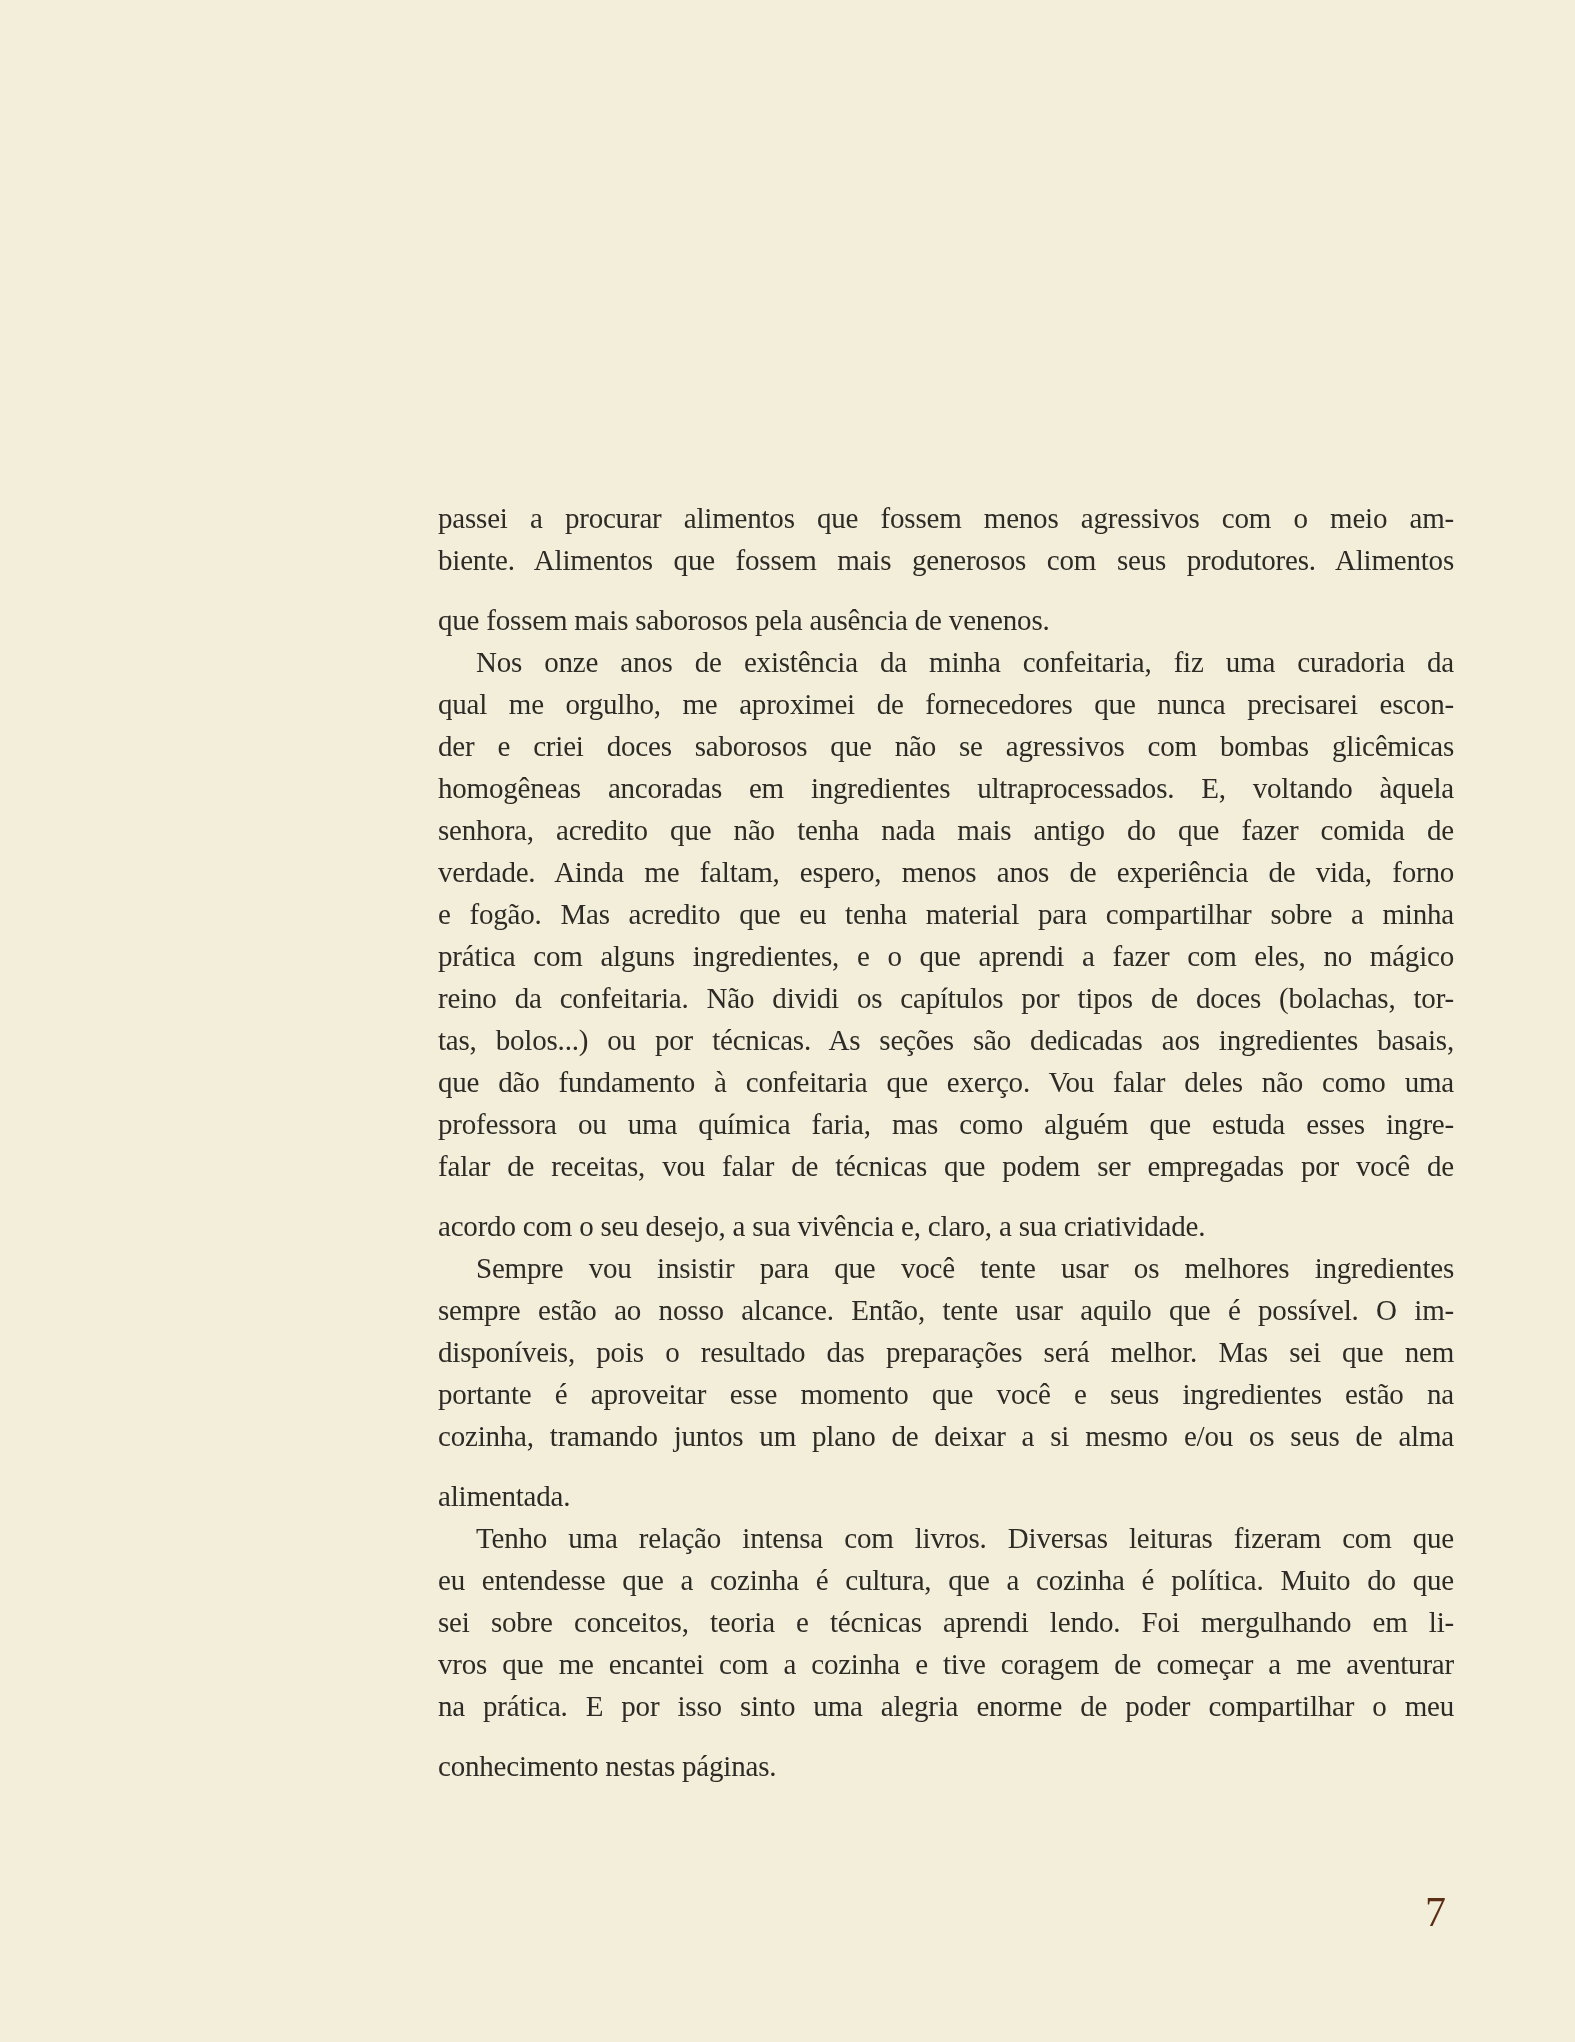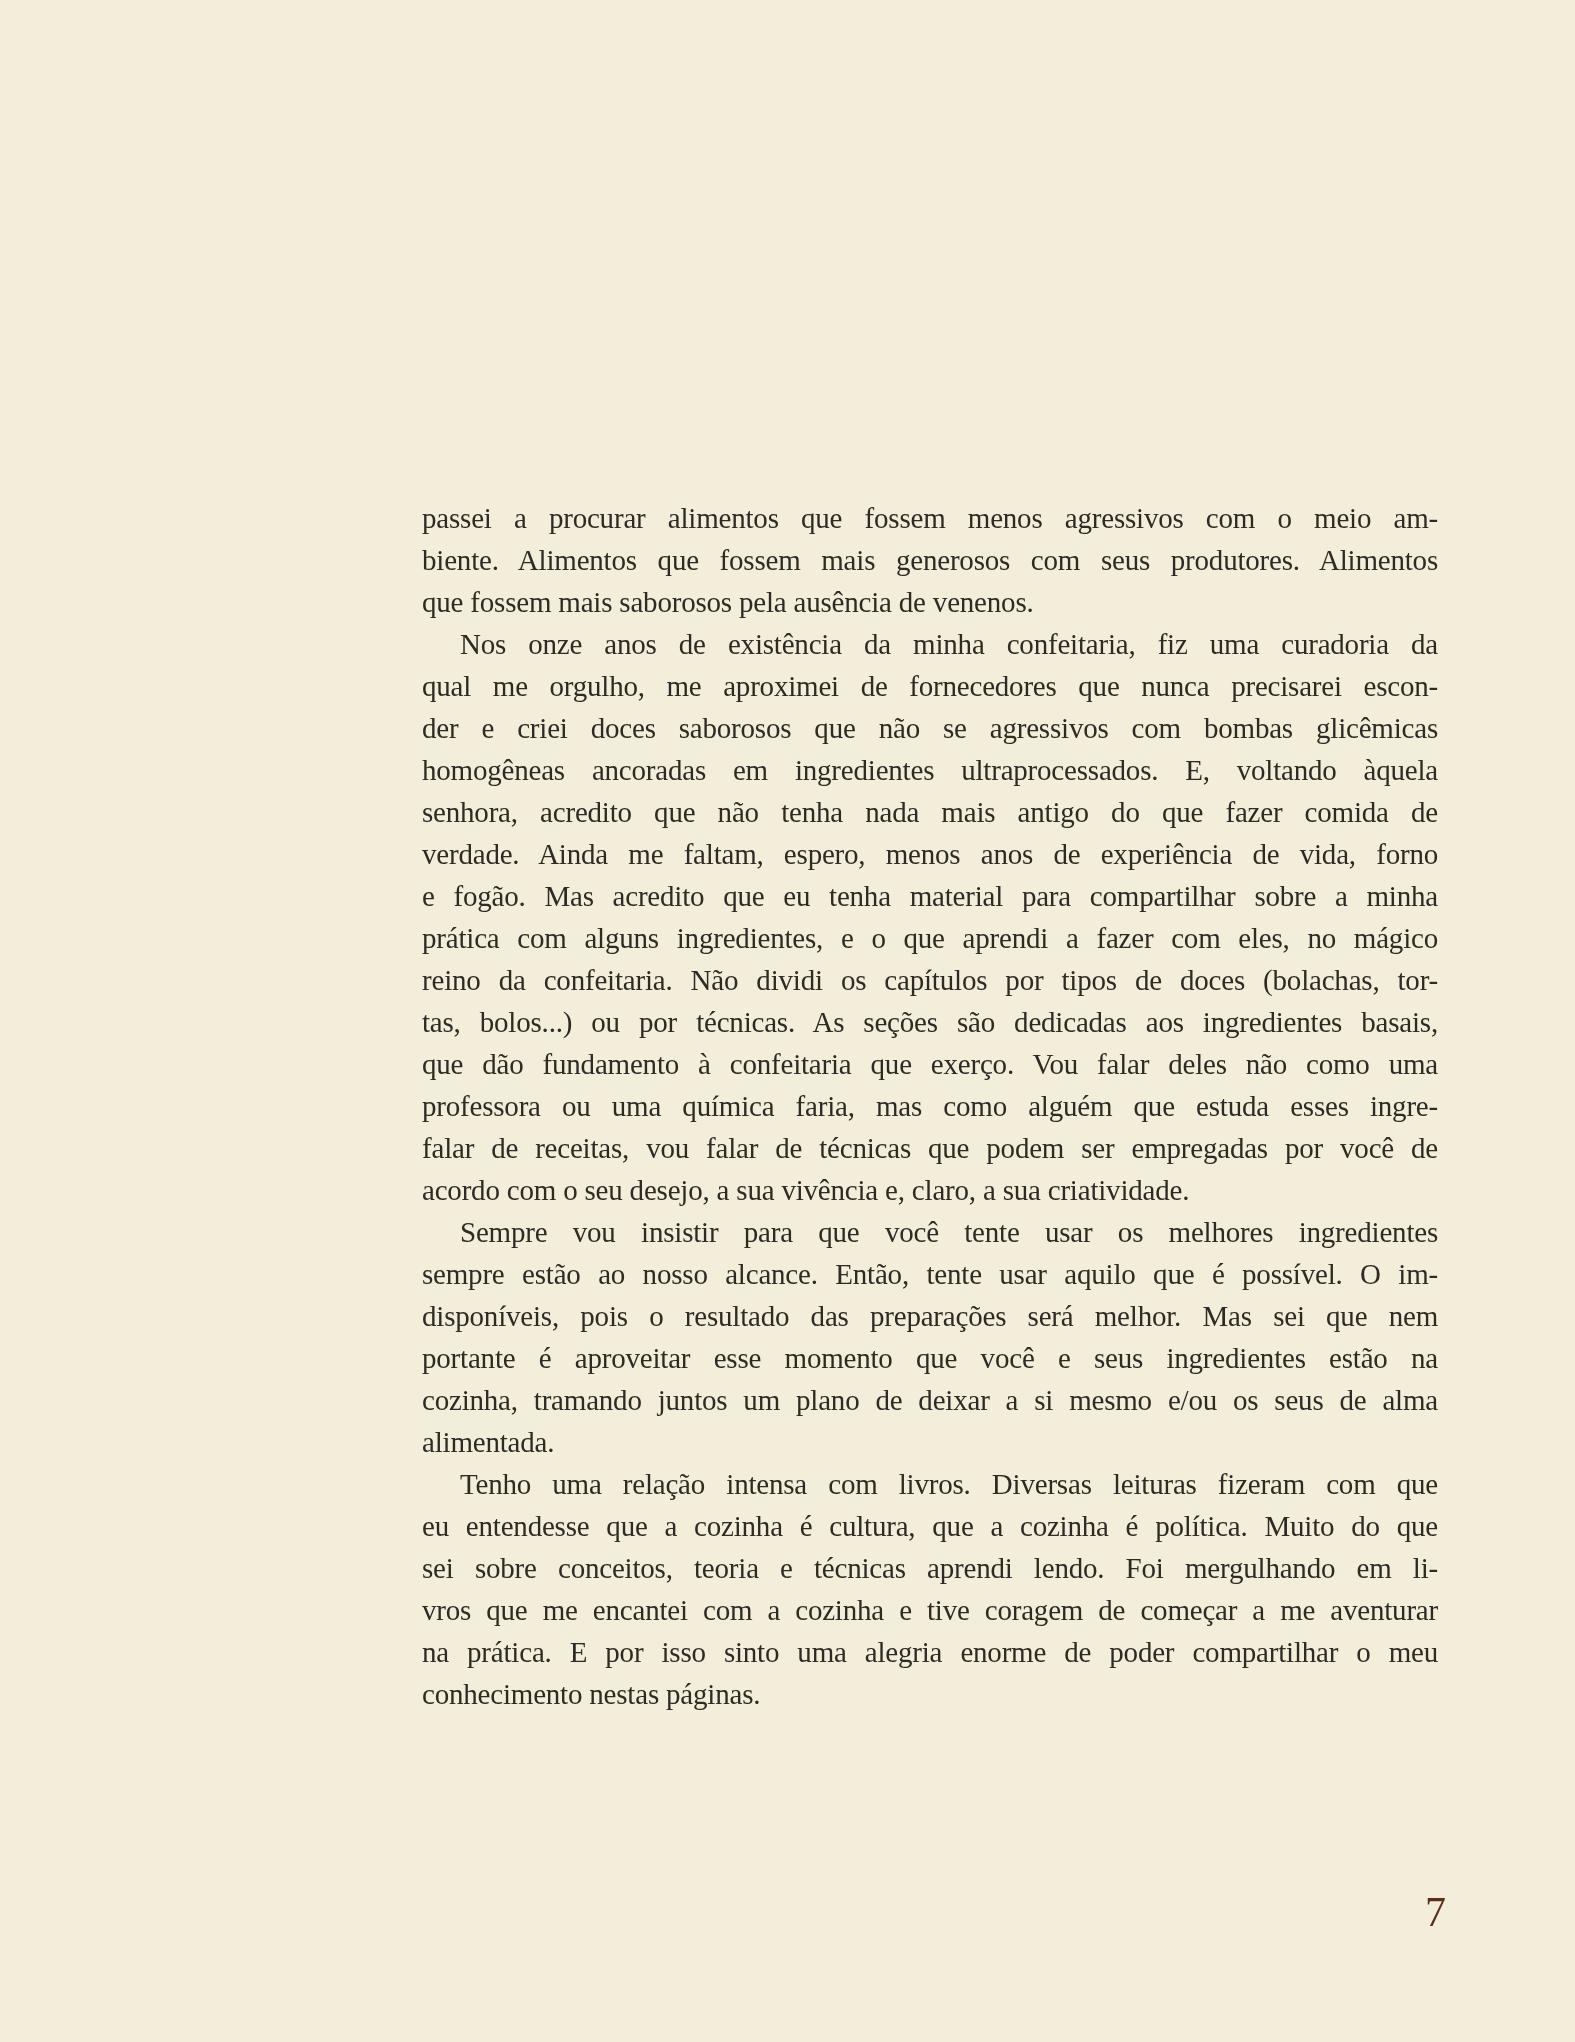--- a/index.html
+++ b/index.html
@@ -10,38 +10,39 @@
   .page {
     position: relative;
     width: 1575px;
     height: 2042px;
     background: #f2eeda;
     font-family: "Liberation Serif", "DejaVu Serif", serif;
     overflow: hidden;
   }
   .text-block {
     position: absolute;
-    left: 422px;
+    left: 438px;
     top: 497px;
     width: 1016px;
     font-family: Liberation Serif, serif;
   }
   .line {
     height: 42px;
     line-height: 42px;
     font-size: 29px;
     letter-spacing: -0.2px;
     color: #2e2b26;
     text-align: justify;
     text-align-last: justify;
     overflow: hidden;
   }
   .line.last {
     text-align: left;
     text-align-last: left;
+    margin-top: 18px;
   }
   .line.indent {
     text-indent: 38px;
   }
   .page-number {
     position: absolute;
     left: 430px;
     top: 1888px;
     width: 1016px;
     text-align: right;

